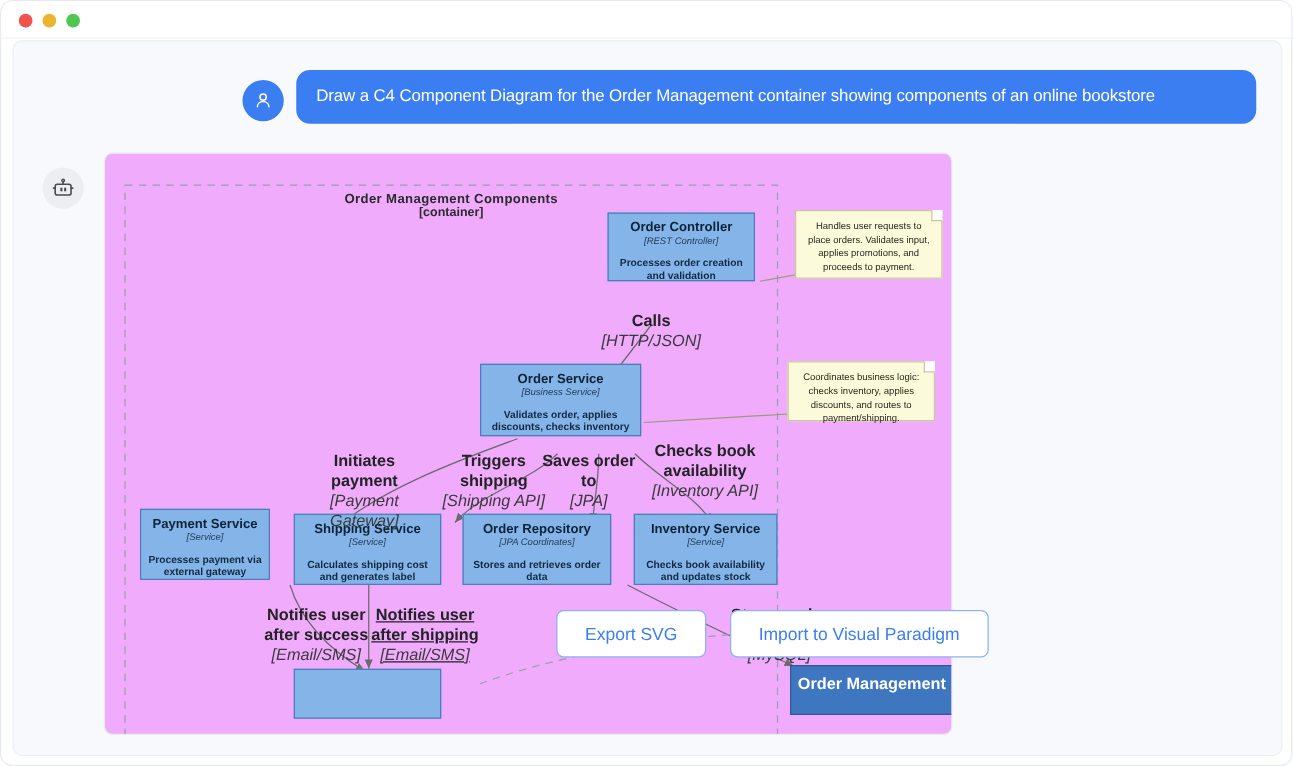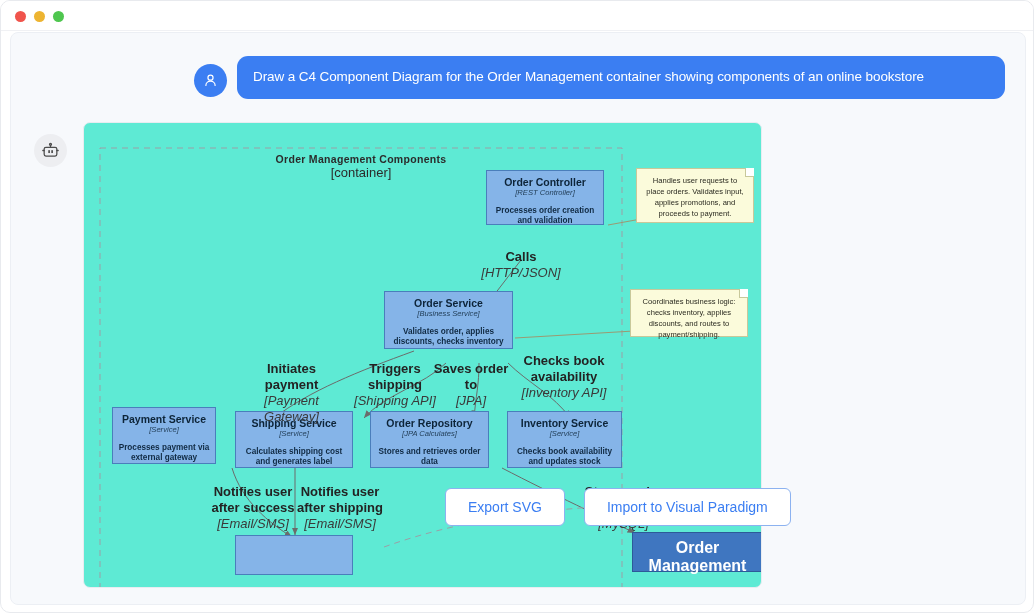--- a/index.html
+++ b/index.html
@@ -54,21 +54,21 @@
   .avatar-bot {
     width:33px; height:33px; border-radius:50%;
     background:#edeef1; display:flex; align-items:center; justify-content:center;
     flex:0 0 auto; margin-top:8px;
   }
 
   
   .canvas-card {
     position:absolute; left:72px; top:89px;
     width:679px; height:466px;
-    background:#5eead4; border:1px solid #e9ecf1; border-radius:7px;
+    background:#f0abfc; border:1px solid #e9ecf1; border-radius:7px;
     overflow:hidden;
   }
   .diagram { position:absolute; left:0; top:0; width:679px; height:466px; }
   .dsvg { position:absolute; left:0; top:0; }
 
   
   .node {
     position:absolute;
     background:#85b4e8; border:1px solid #4a7ebb;
     color:#102a43; text-align:center;
@@ -76,21 +76,21 @@
   }
   .node .n-title { font-size:10.5px; font-weight:bold; line-height:1.15; color:#0d2438; }
   .node .n-type  { font-size:7.6px; font-style:italic; color:#1f3b54; line-height:1.3; }
   .node .n-desc  { font-size:8.2px; font-weight:bold; color:#102a43; line-height:1.25; margin-top:8px; padding:0 5px; }
 
   .node-dark {
     position:absolute;
     background:#3f76c0; border:1px solid #2d5a98; color:#ffffff;
     text-align:center; padding-top:6px;
   }
-  .node-dark .n-title { font-size:16px; font-weight:bold; color:#ffffff; }
+  .node-dark .n-title { font-size:13px; font-weight:bold; color:#ffffff; }
 
   
   .note {
     position:absolute;
     background:#fbfbdb; border:1px solid #c8c89a;
     font-size:7.6px; color:#2a2a20; line-height:1.45;
     text-align:center; padding:6px 7px;
   }
   .note-fold {
     position:absolute; right:-1px; top:-1px; width:9px; height:9px;
@@ -102,21 +102,21 @@
   .elabel {
     position:absolute; text-align:center; line-height:1.22;
     font-size:13px; color:#232323; font-weight:bold;
   }
   .elabel i { font-weight:normal; font-style:italic; color:#3a3a3a; display:block; }
 
   .boundary-title {
     position:absolute; text-align:center; color:#2b2b2b;
   }
   .boundary-title .bt-main { font-size:10.5px; font-weight:bold; letter-spacing:.3px; }
-  .boundary-title .bt-sub  { font-size:13px; font-weight:normal; }
+  .boundary-title .bt-sub  { font-size:10px; font-weight:bold; }
 
   
   .footer-btns {
     position:absolute; left:434px; top:455px; display:flex; gap:19px;
   }
   .btn {
     background:#ffffff; border:1px solid #8cb2f0; color:#3b7ef2;
     border-radius:6px; font-size:14px; padding:10px 22px;
     cursor:pointer; font-family:"Liberation Sans", sans-serif;
     white-space:nowrap;
@@ -218,21 +218,21 @@
         </div>
 
         <div class="node" style="left:151px; top:288px; width:118px; height:57px;">
           <div class="n-title">Shipping Service</div>
           <div class="n-type">[Service]</div>
           <div class="n-desc">Calculates shipping cost and generates label</div>
         </div>
 
         <div class="node" style="left:286px; top:288px; width:119px; height:57px;">
           <div class="n-title">Order Repository</div>
-          <div class="n-type">[JPA Calculates]</div>
+          <div class="n-type">[JPA Coordinates]</div>
           <div class="n-desc">Stores and retrieves order data</div>
         </div>
 
         <div class="node" style="left:423px; top:288px; width:115px; height:57px;">
           <div class="n-title">Inventory Service</div>
           <div class="n-type">[Service]</div>
           <div class="n-desc">Checks book availability and updates stock</div>
         </div>
 
         <div class="node" style="left:151px; top:412px; width:118px; height:40px;"></div>
@@ -274,21 +274,21 @@
         <div class="elabel" style="left:434px; top:230px; width:92px;">
           <span>Checks book availability</span>
           <i>[Inventory API]</i>
         </div>
 
         <div class="elabel" style="left:123px; top:361px; width:92px;">
           <span>Notifies user after success</span>
           <i>[Email/SMS]</i>
         </div>
 
-        <div class="elabel" style="left:210px; top:361px; width:92px;">
+        <div class="elabel" style="left:210px; top:361px; width:92px;text-decoration:underline;">
           <span>Notifies user after shipping</span>
           <i>[Email/SMS]</i>
         </div>
 
         <div class="elabel" style="left:492px; top:361px; width:95px;">
           <span>Stores order data</span>
           <i>[MySQL]</i>
         </div>
 
       </div>

